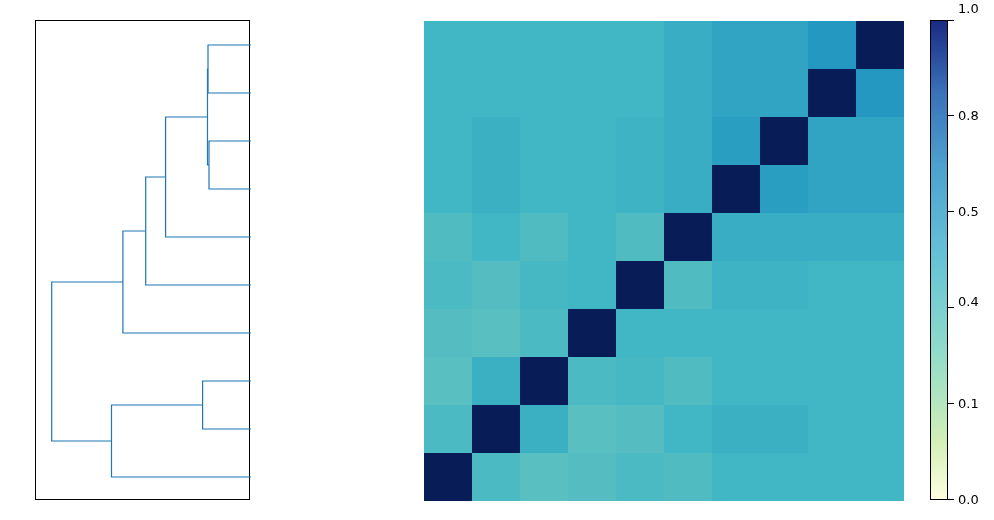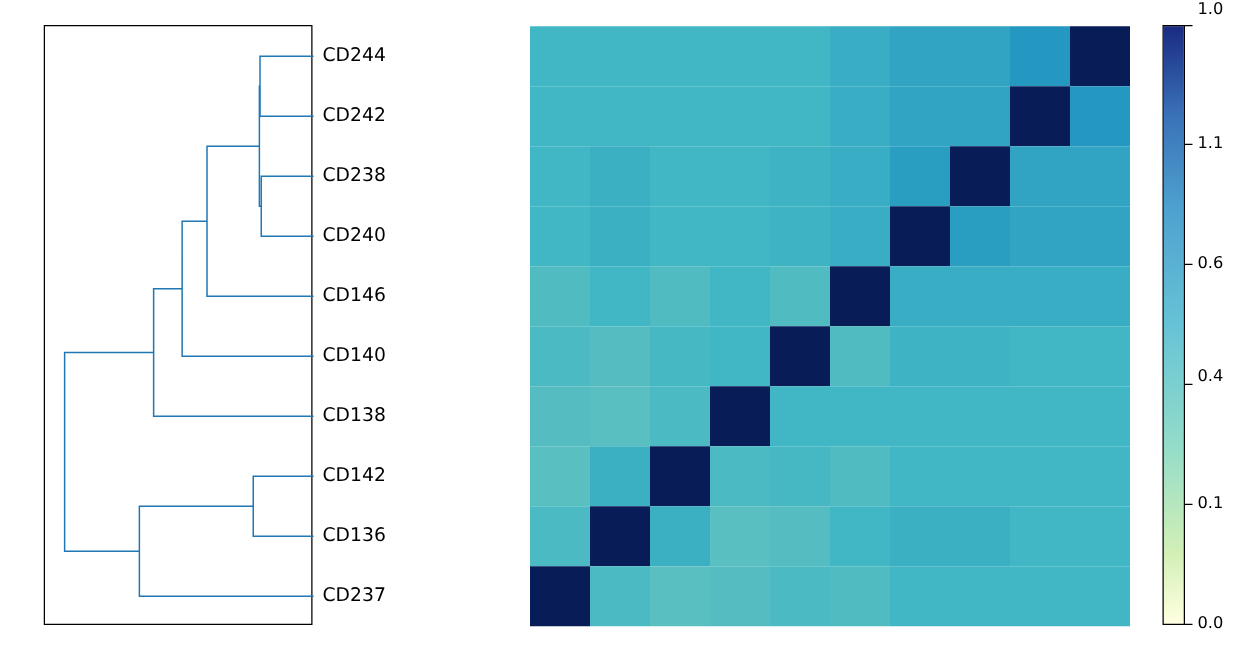--- a/index.html
+++ b/index.html
@@ -128,32 +128,20 @@
       <path d="M109.7 210 H86.9 V312 H215"></path>
 
       <path d="M215 360 H166.6 V408 H215"></path>
 
       <path d="M166.6 384 H75.5 V456 H215"></path>
 
       <path d="M86.9 261 H15.7 V420 H75.5"></path>
     </svg>
   </div>
 
-  <div class="dendro-labels">
-    <span class="dendro-label" style="top:24px">CD244</span>
-    <span class="dendro-label" style="top:72px">CD242</span>
-    <span class="dendro-label" style="top:120px">CD238</span>
-    <span class="dendro-label" style="top:168px">CD240</span>
-    <span class="dendro-label" style="top:216px">CD146</span>
-    <span class="dendro-label" style="top:264px">CD140</span>
-    <span class="dendro-label" style="top:312px">CD138</span>
-    <span class="dendro-label" style="top:360px">CD142</span>
-    <span class="dendro-label" style="top:408px">CD136</span>
-    <span class="dendro-label" style="top:456px">CD237</span>
-  </div>
 
   <div class="heatmap" id="heatmap">
       <div class="heatmap-row">
         <div class="heatmap-cell" style="background: rgb(65, 182, 196);"></div>
         <div class="heatmap-cell" style="background: rgb(65, 182, 196);"></div>
         <div class="heatmap-cell" style="background: rgb(65, 182, 196);"></div>
         <div class="heatmap-cell" style="background: rgb(65, 182, 196);"></div>
         <div class="heatmap-cell" style="background: rgb(65, 182, 196);"></div>
         <div class="heatmap-cell" style="background: rgb(56, 173, 195);"></div>
         <div class="heatmap-cell" style="background: rgb(48, 164, 194);"></div>
@@ -276,17 +264,17 @@
   <div class="cbar-tick" style="top:499px"></div>
   <div class="cbar-tick" style="top:403px"></div>
   <div class="cbar-tick" style="top:307px"></div>
   <div class="cbar-tick" style="top:211px"></div>
   <div class="cbar-tick" style="top:115px"></div>
   <div class="cbar-tick" style="top:20px"></div>
 
   <span class="cbar-ticklabel" style="top:499px">0.0</span>
   <span class="cbar-ticklabel" style="top:403px">0.1</span>
   <span class="cbar-ticklabel" style="top:301px">0.4</span>
-  <span class="cbar-ticklabel" style="top:211px">0.6</span>
-  <span class="cbar-ticklabel" style="top:115px">1.1</span>
+  <span class="cbar-ticklabel" style="top:211px">0.5</span>
+  <span class="cbar-ticklabel" style="top:115px">0.8</span>
   <span class="cbar-ticklabel" style="top:8px">1.0</span>
 
 </div>
 
 </body></html>

